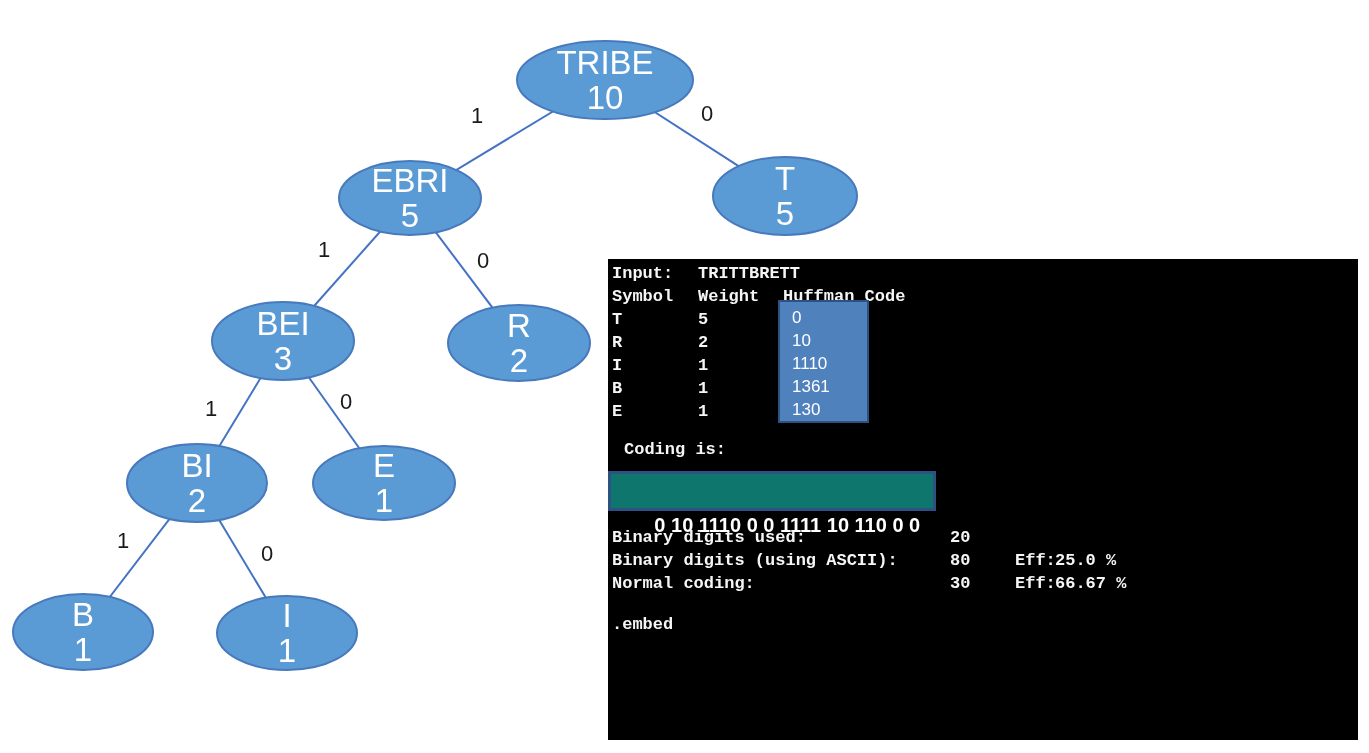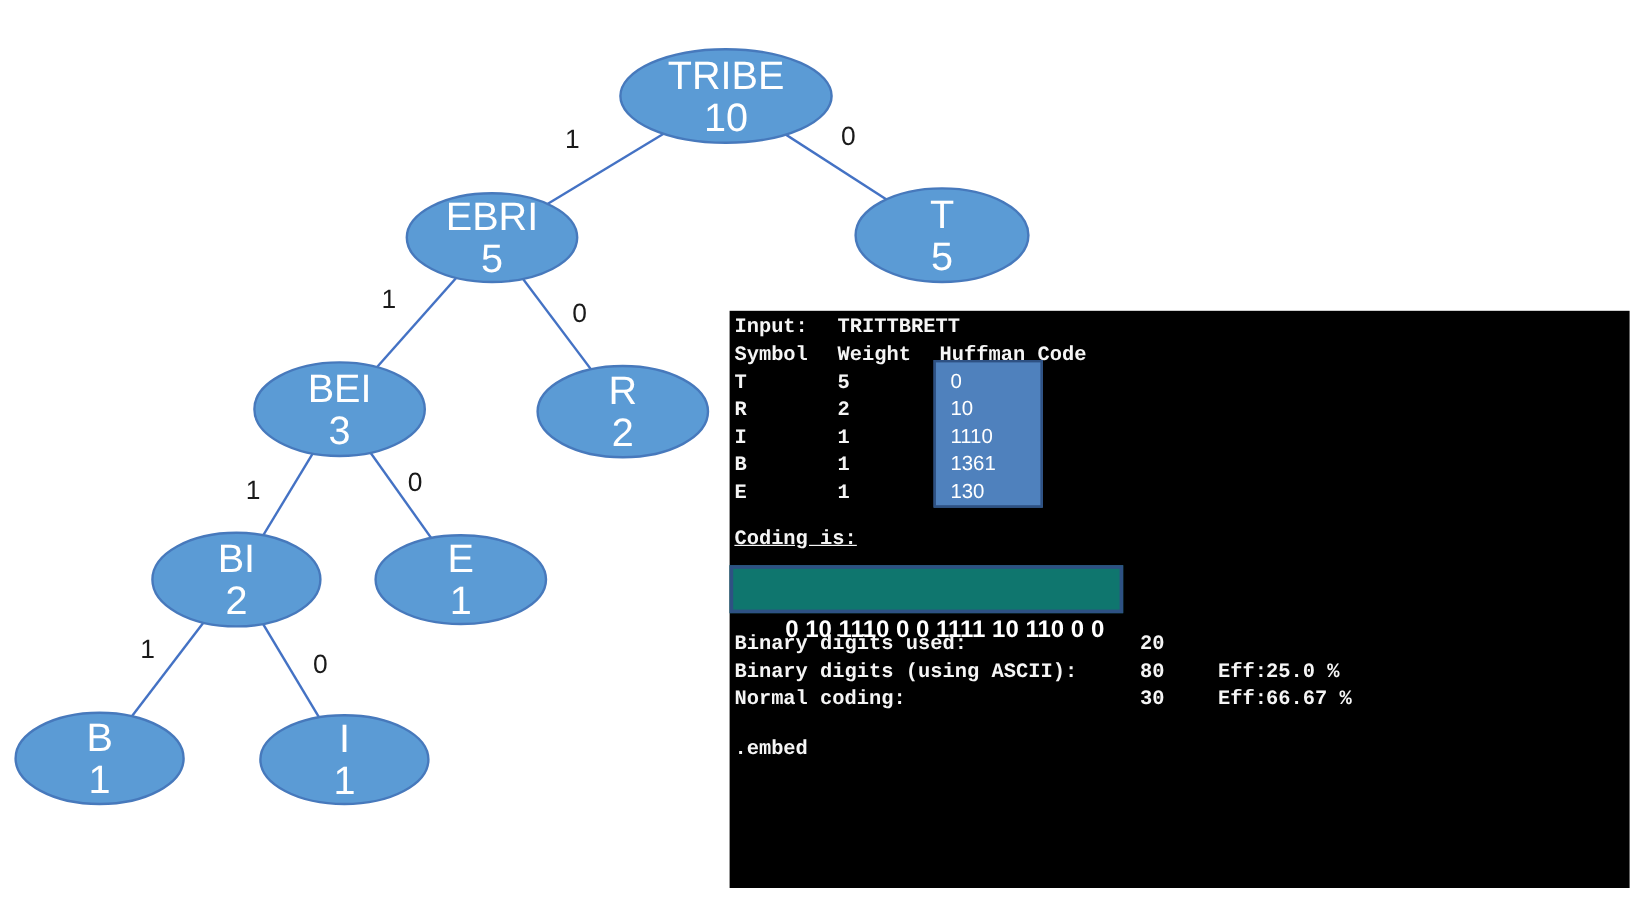--- a/index.html
+++ b/index.html
@@ -25,21 +25,21 @@
   .c0 { left:4px; }   
   .c1 { left:90px; }  
   .c2 { left:175px; } 
 
   .code-box { position:absolute; left:170px; top:41px; width:91px; height:123px;
               background:#4f81bd; border:2px solid #2e5183; z-index:3;
               font-family:"Liberation Sans", sans-serif; font-weight:normal;
               font-size:17px; color:#ffffff; padding:4px 0 0 12px; }
   .code-box div { height:23px; line-height:23px; }
 
-  .coding-label { position:absolute; left:4px; top:179px; height:23px; line-height:23px;text-decoration:underline; }
+  .coding-label { position:absolute; left:16px; top:179px; height:23px; line-height:23px; }
 
   .coding-bar { position:absolute; left:0px; top:212px; width:328px; height:40px;
                 background:#0f766e; border:3px solid #2e5183;
                 font-family:"Liberation Sans", sans-serif; font-weight:bold;
                 font-size:20px; color:#ffffff; line-height:34px;
                 padding-left:10px; letter-spacing:0px; white-space:pre; }
 
   .stats-line { position:absolute; left:0; width:100%; height:23px; line-height:23px;padding-left:16px; }
   .sv  { left:342px; }  
   .se  { left:407px; }  

